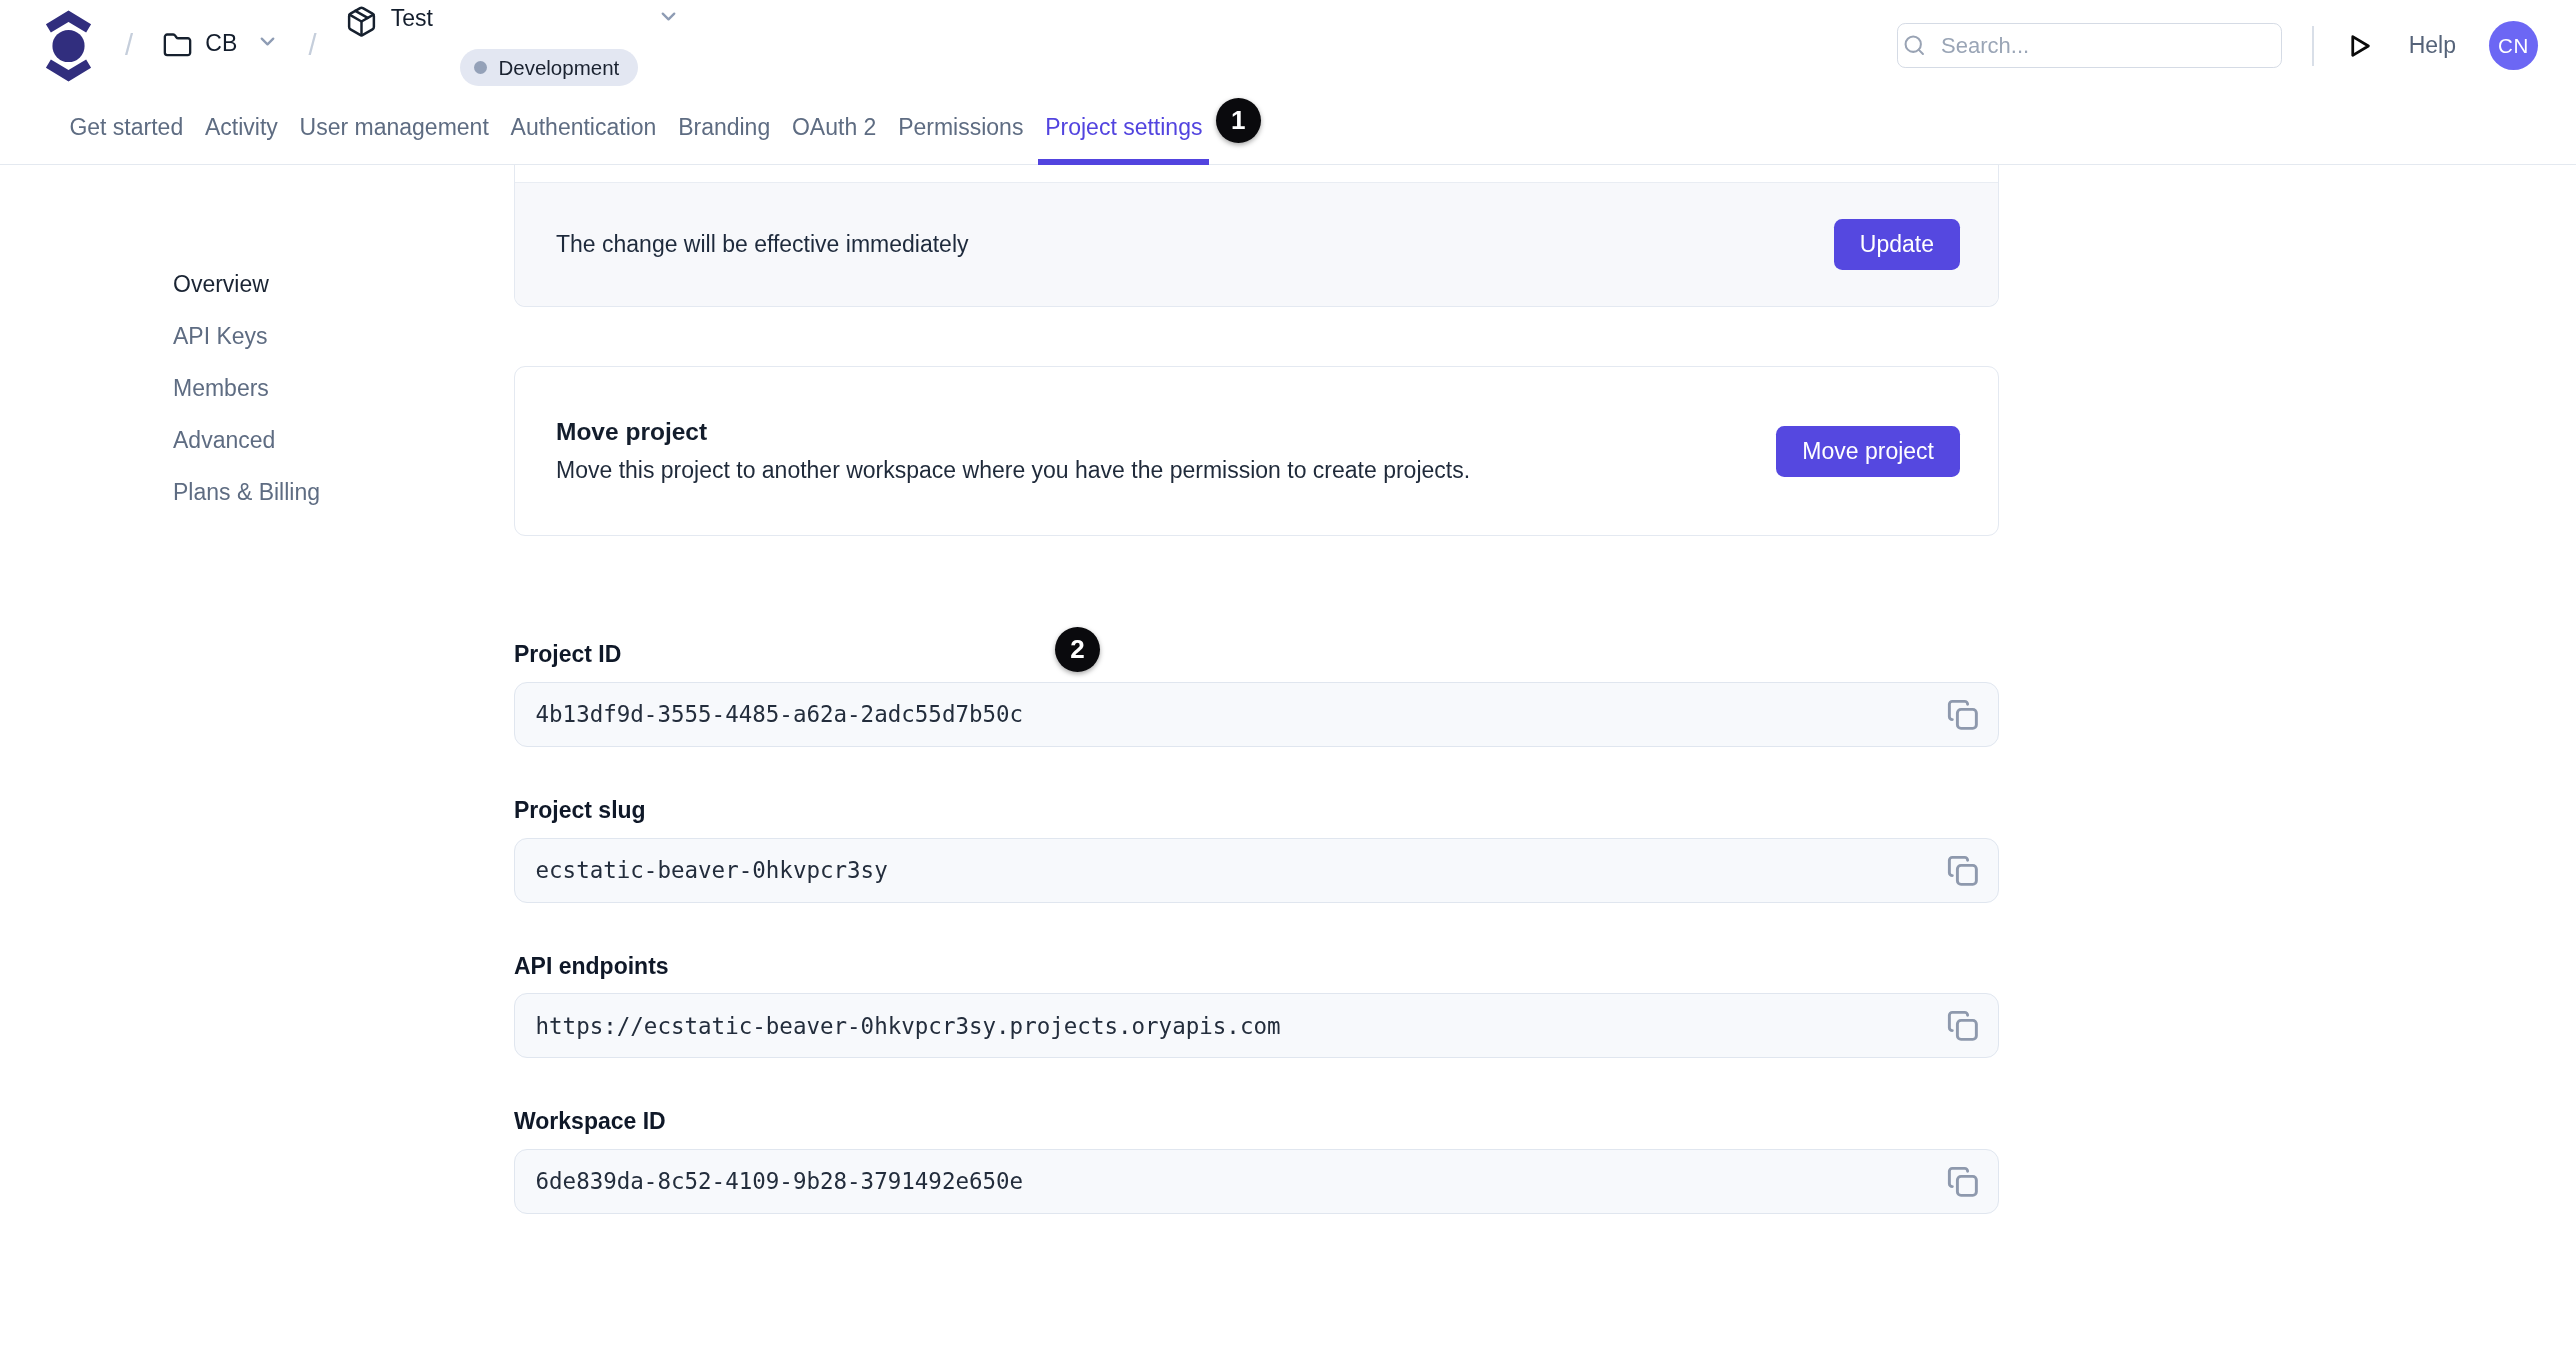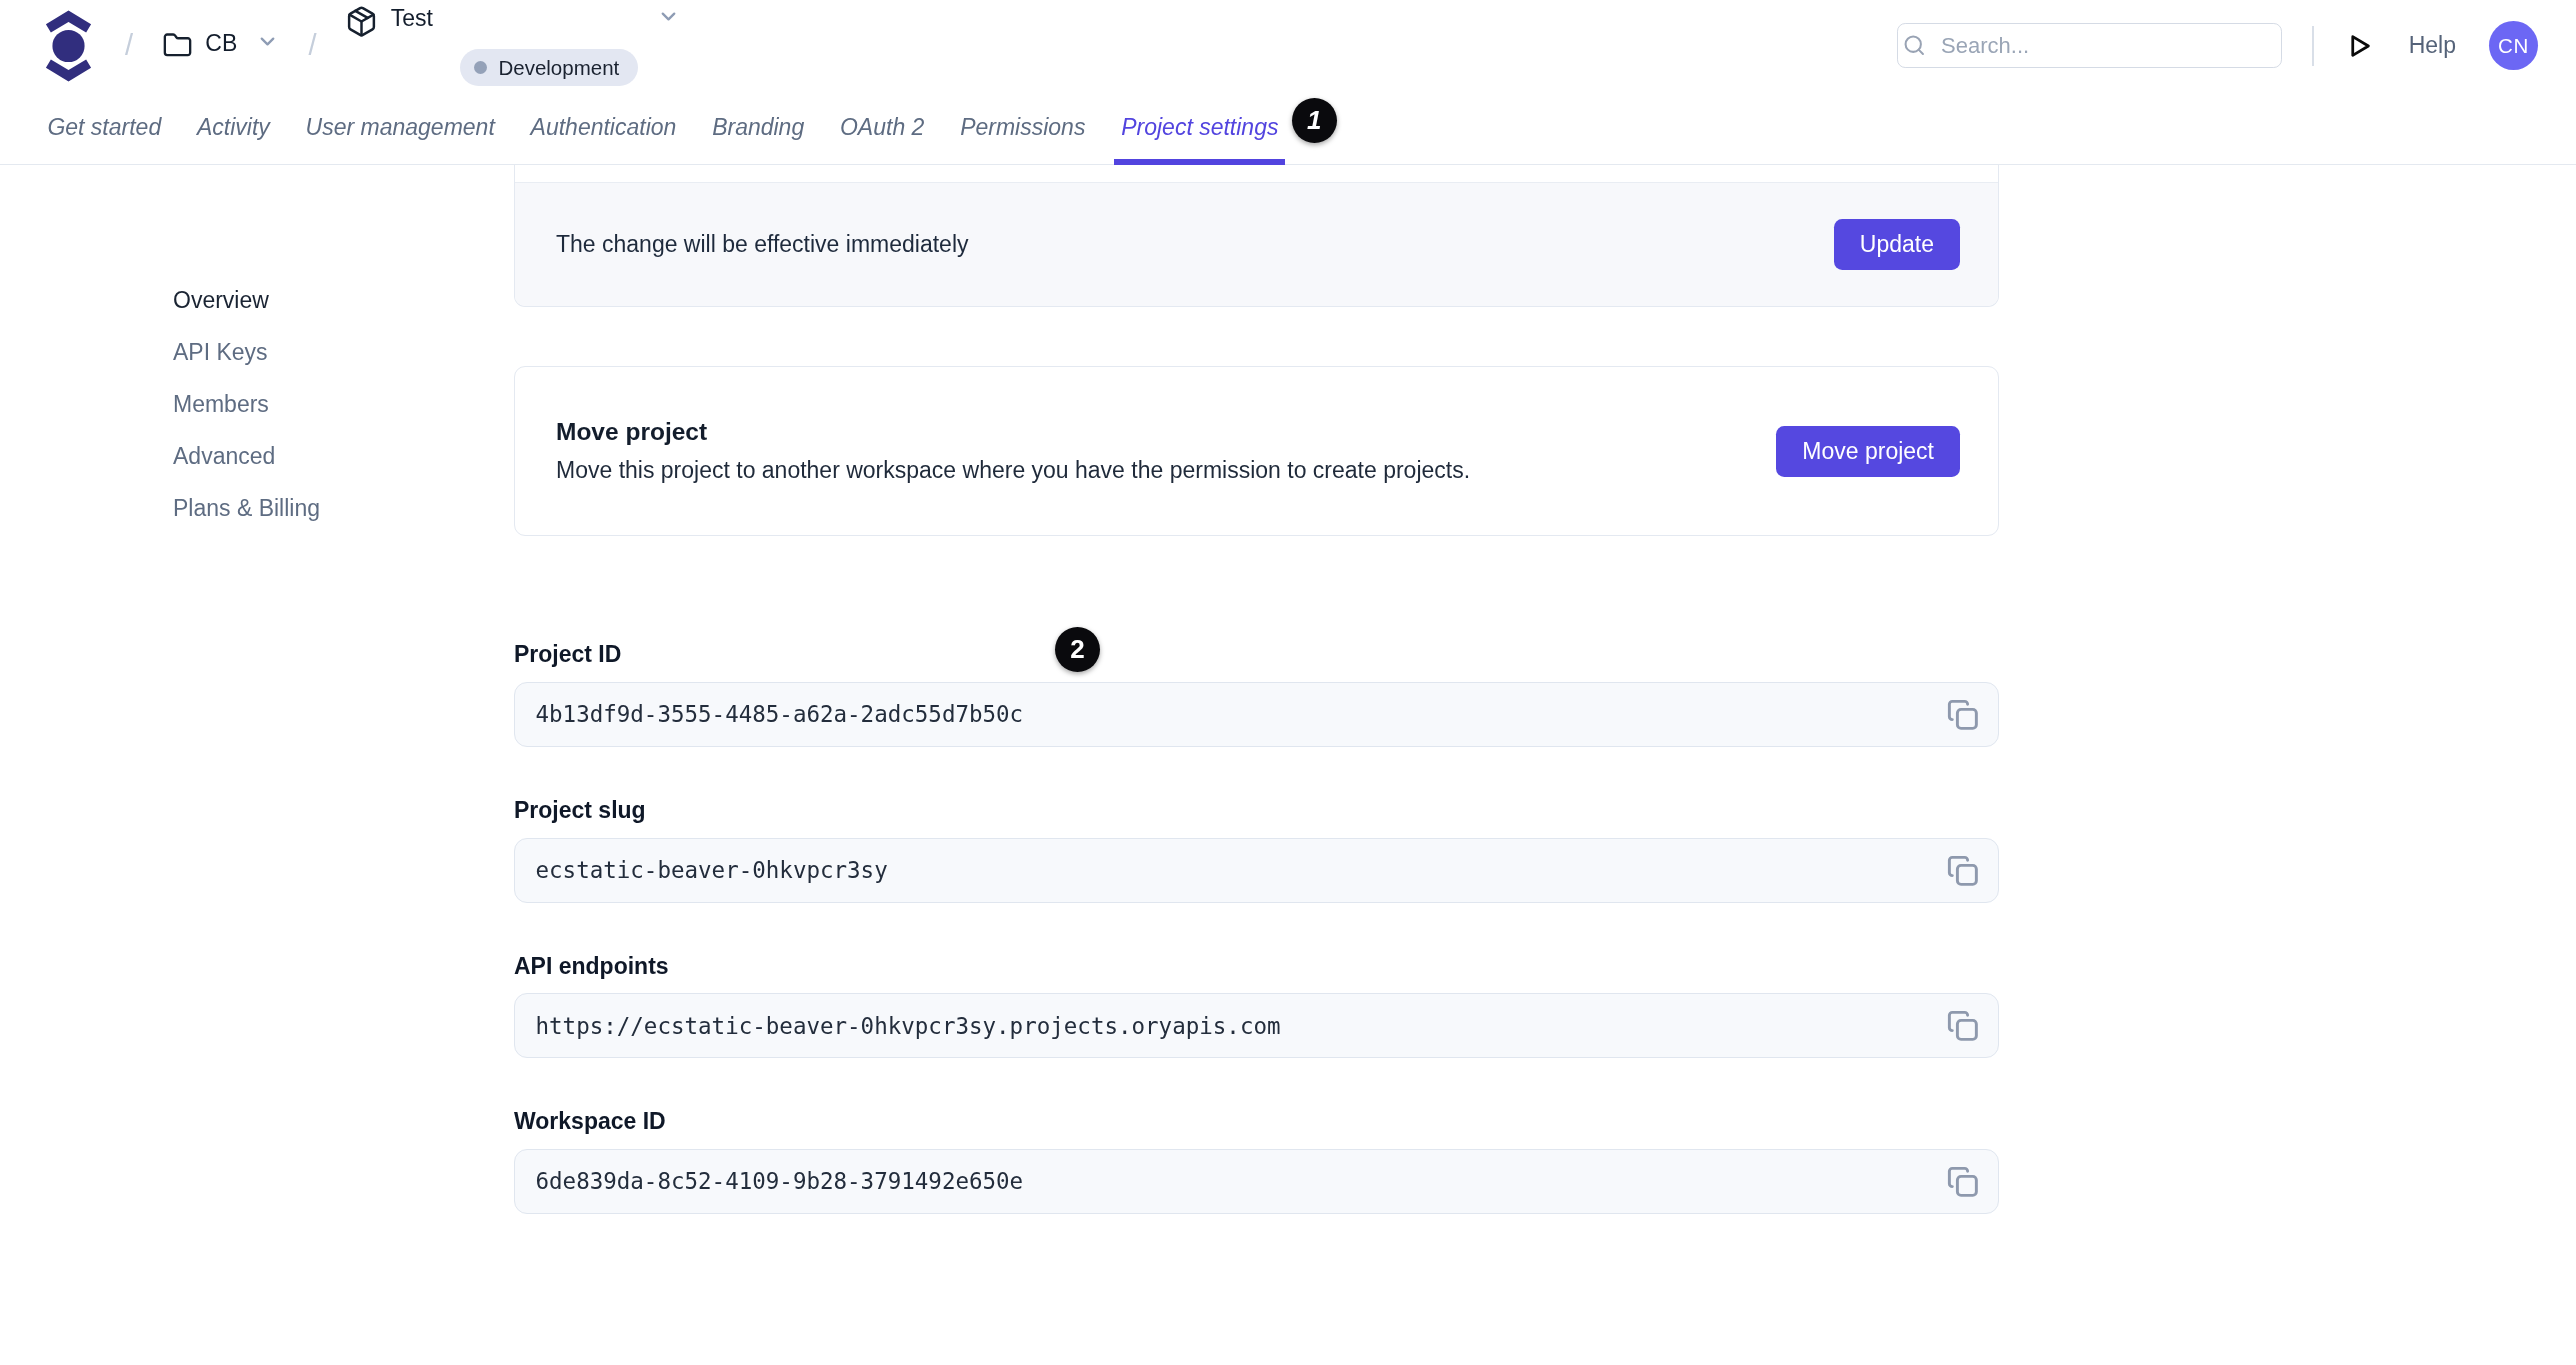--- a/index.html
+++ b/index.html
@@ -58,21 +58,21 @@
     background: #6c67f4; color: #fff; font-size: 20.5px; font-weight: 500;
     display: flex; align-items: center; justify-content: center;
     letter-spacing: 0.7px; cursor: pointer;
   }
 
   
   .tabbar {
     height: 74px;
     border-bottom: 1.4px solid #e4e9f0;
     display: flex; align-items: stretch;
-    padding-left: 46px; gap: 33px; font-style: italic;
+    padding-left: 68px; gap: 19px;
   }
   .tab {
     display: flex; align-items: center;
     font-size: 23px; color: #5e6c82;
     position: relative; cursor: pointer; padding: 0 1.4px;
     white-space: nowrap;
   }
   .tab.active { color: #5244df; }
   .tab.active::after {
     content: ""; position: absolute; left: -5.5px; right: -5.5px; bottom: -1.4px;
@@ -84,21 +84,21 @@
     width: 45px; height: 45px; border-radius: 50%;
     background: #0a0a0d; color: #ffffff;
     font-size: 26px; font-weight: 600;
     display: flex; align-items: center; justify-content: center;
     box-shadow: 0 2px 5.5px rgba(0,0,0,0.35);
   }
   .annot-1 { position: absolute; right: -57px; top: 6.8px; }
   .annot-2 { position: absolute; left: 1055px; top: 627px; }
 
   
-  .sidebar { position: absolute; left: 173px; top: 287px; width: 293px; }
+  .sidebar { position: absolute; left: 173px; top: 271px; width: 293px; }
   .side-item {
     font-size: 23px; line-height: 27px; color: #5e6c82;
     margin-bottom: 25px; cursor: pointer; display: block;
   }
   .side-item.active { color: #1a2433; font-weight: 500; }
 
   
   .main { margin-left: 514px; width: 1485px; }
 
   .card-cut {

